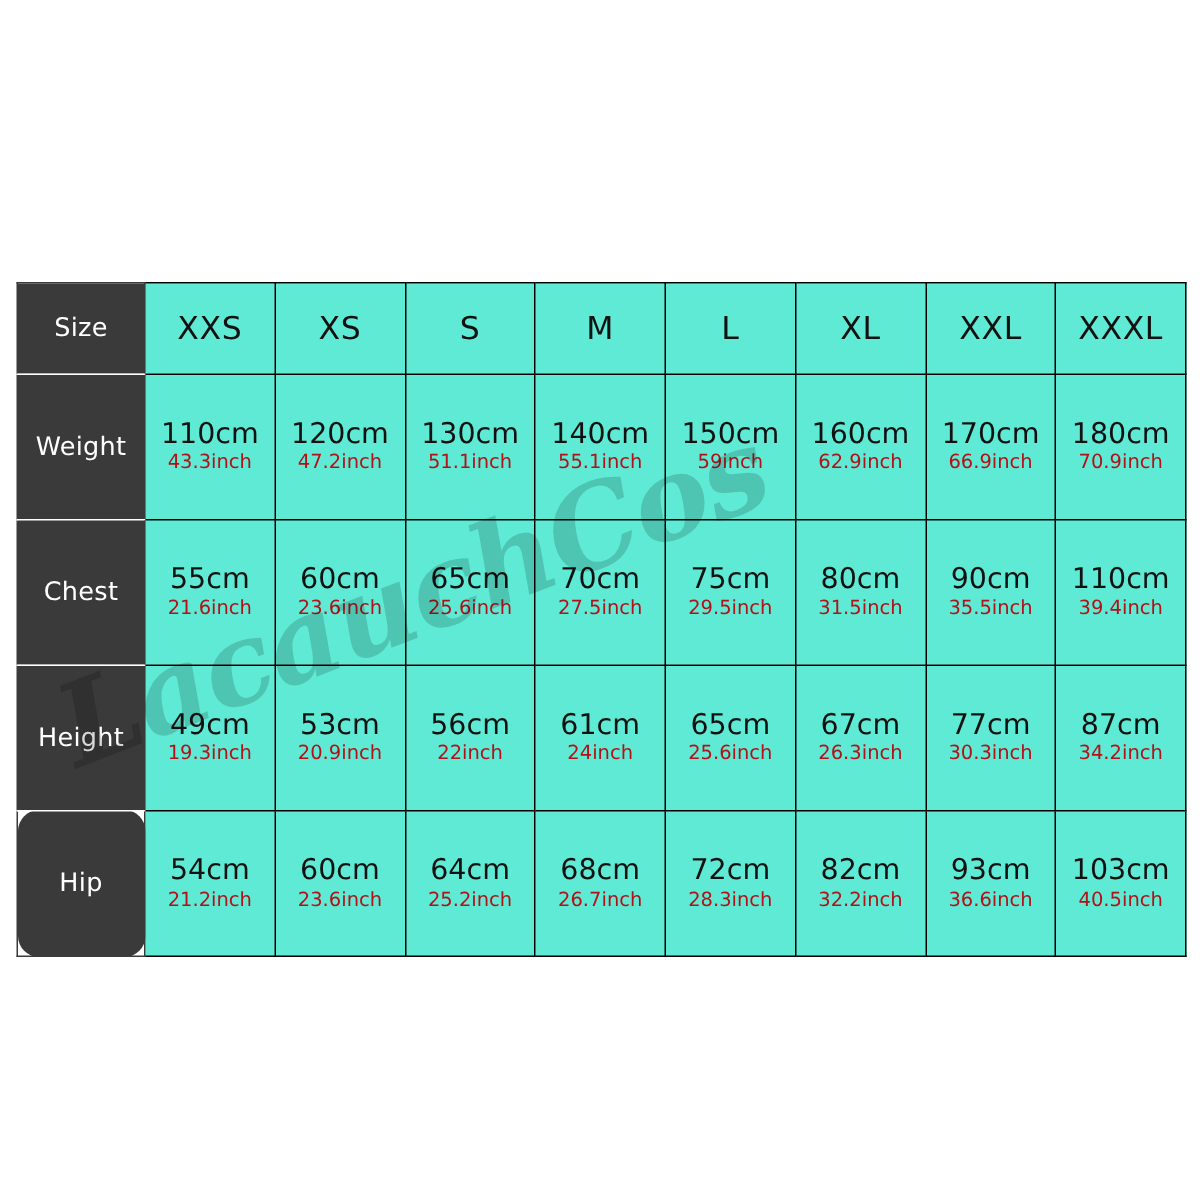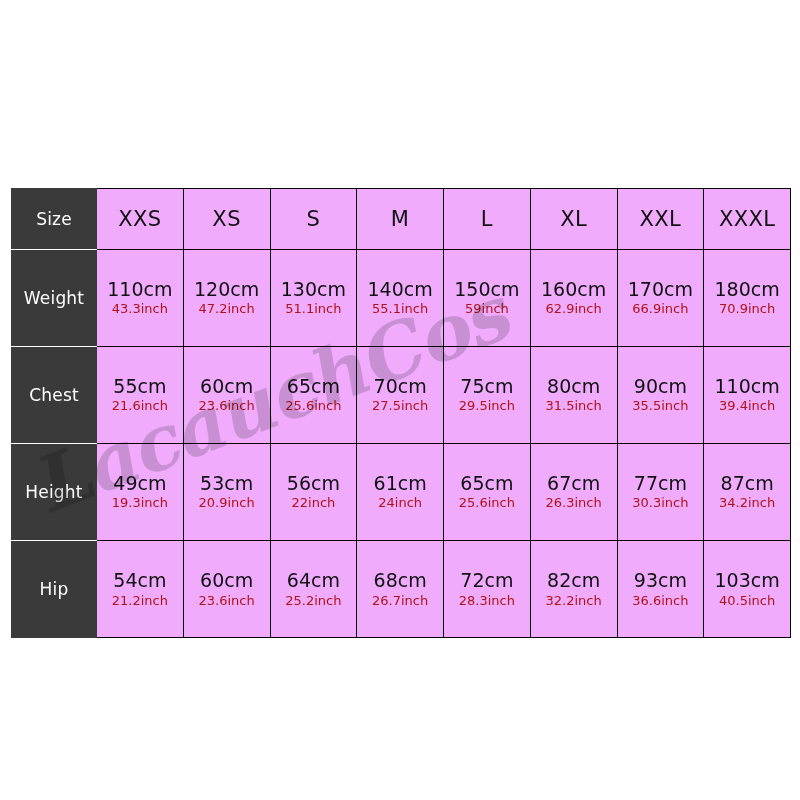--- a/index.html
+++ b/index.html
@@ -35,34 +35,35 @@
     border-collapse: collapse;
     table-layout: fixed;
     background: #ffffff;
   }
 
   #size-chart td {
     border: 1px solid #000000;
     text-align: center;
     vertical-align: middle;
     padding: 0;
-    background: #f0abfc;
+    background: #5eead4;
   }
 
   
   #size-chart td.label-cell {
     background: #3b3a3a;
     color: #ffffff;
     border-color: #3b3a3a;
     border-bottom: 1px solid #ffffff;
     font-size: 17px;
     letter-spacing: .2px;
   }
   #size-chart tr:last-child td.label-cell {
     border-bottom: 1px solid #3b3a3a;
+    border-radius: 14px;
   }
 
   
   #size-chart td.size-head {
     font-size: 21px;
     color: #111111;
     letter-spacing: .4px;
   }
 
   

